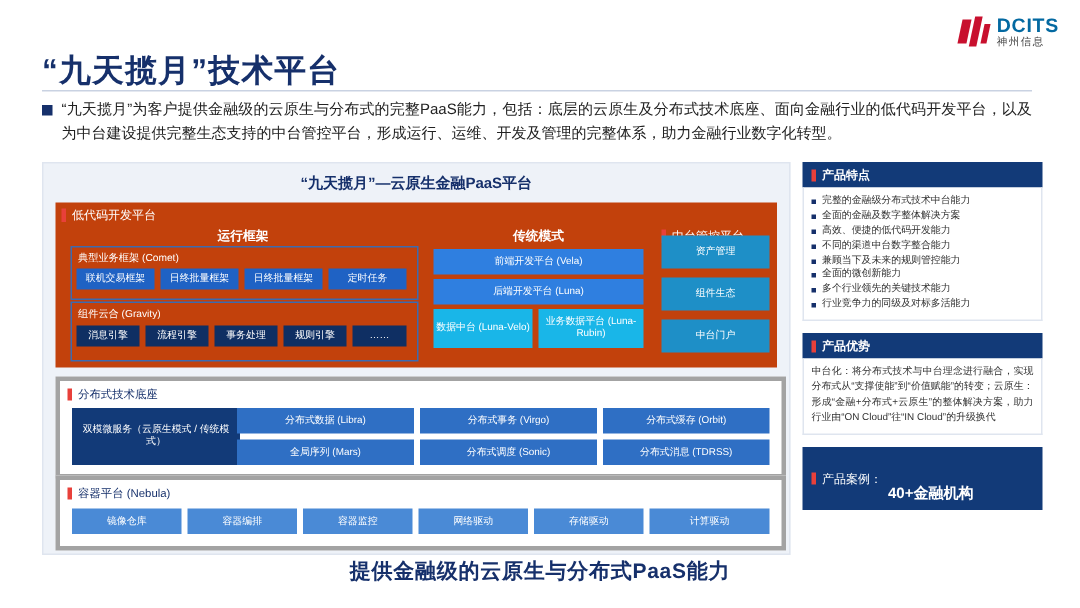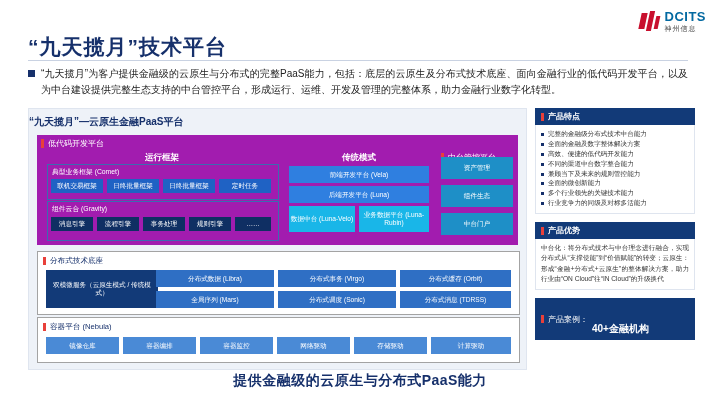--- a/index.html
+++ b/index.html
@@ -15,39 +15,39 @@
 
   .title{position:absolute;left:28px;top:33px;font-size:21px;font-weight:bold;color:#16306b;letter-spacing:1px;}
   .title-underline{position:absolute;left:28px;top:60px;width:660px;height:1px;background:#c9d2e2;}
 
   .intro{position:absolute;left:28px;top:66px;width:660px;display:flex;gap:6px;}
   .intro-bullet{width:7px;height:7px;background:#16306b;margin-top:4px;flex:0 0 auto;}
   .intro-text{font-size:10px;line-height:1.55;color:#222;text-align:justify;}
 
   
   .diagram{position:absolute;left:28px;top:108px;width:497px;height:260px;background:#eef2f8;border:1px solid #dfe5ef;}
-  .dg-title{position:absolute;left:0;top:6px;width:100%;font-size:10px;font-weight:bold;color:#16306b;}
-
-  .blueblock{position:absolute;left:8px;top:26px;width:481px;height:110px;background:#a21caf;}
+  .dg-title{position:absolute;left:0;top:6px;width:100%;text-align:center;font-size:10px;font-weight:bold;color:#16306b;}
+
+  .blueblock{position:absolute;left:8px;top:26px;width:481px;height:110px;background:#c2410c;}
   .sec-label{position:absolute;font-size:8px;color:#fff;display:flex;align-items:center;gap:4px;}
   .sec-label .bar{width:3px;height:9px;background:#e8403a;display:inline-block;}
 
   .panel-title{position:absolute;text-align:center;font-size:8.5px;color:#fff;font-weight:bold;}
 
   .cell{position:absolute;display:flex;align-items:center;justify-content:center;font-size:6.6px;color:#fff;text-align:center;line-height:1.15;}
   .cell.blue{background:#1f62c4;}
   .cell.navy{background:#0f2f63;}
   .cell.lblue{background:#2f7fe0;}
   .cell.cyan{background:#19b6e8;}
   .cell.teal{background:#1e8fc7;}
 
   .groupbox{position:absolute;border:1px solid #3c6bb0;}
   .groupbox .gb-title{position:absolute;left:4px;top:2px;font-size:6.8px;color:#ffffff;}
 
-  .whitebox{position:absolute;background:#ffffff;border:1px solid #a3a3a3;}
+  .whitebox{position:absolute;background:#ffffff;border:3px solid #a3a3a3;}
   .wb-head{position:absolute;font-size:7.6px;color:#16306b;display:flex;align-items:center;gap:4px;}
   .wb-head .bar{width:3px;height:8px;background:#e8403a;display:inline-block;}
 
   .tile{position:absolute;display:flex;align-items:center;justify-content:center;text-align:center;font-size:6.6px;color:#fff;line-height:1.2;}
   .tile.mid{background:#2f6fc4;}
   .tile.dark{background:#123a78;}
   .tile.light{background:#4a8ad6;}
 
   .botbar{position:absolute;left:28px;top:340px;width:497px;height:20px;background:#123a78;display:flex;align-items:center;}
   .botbar .lbl{width:70px;text-align:center;font-size:7.2px;color:#fff;}

